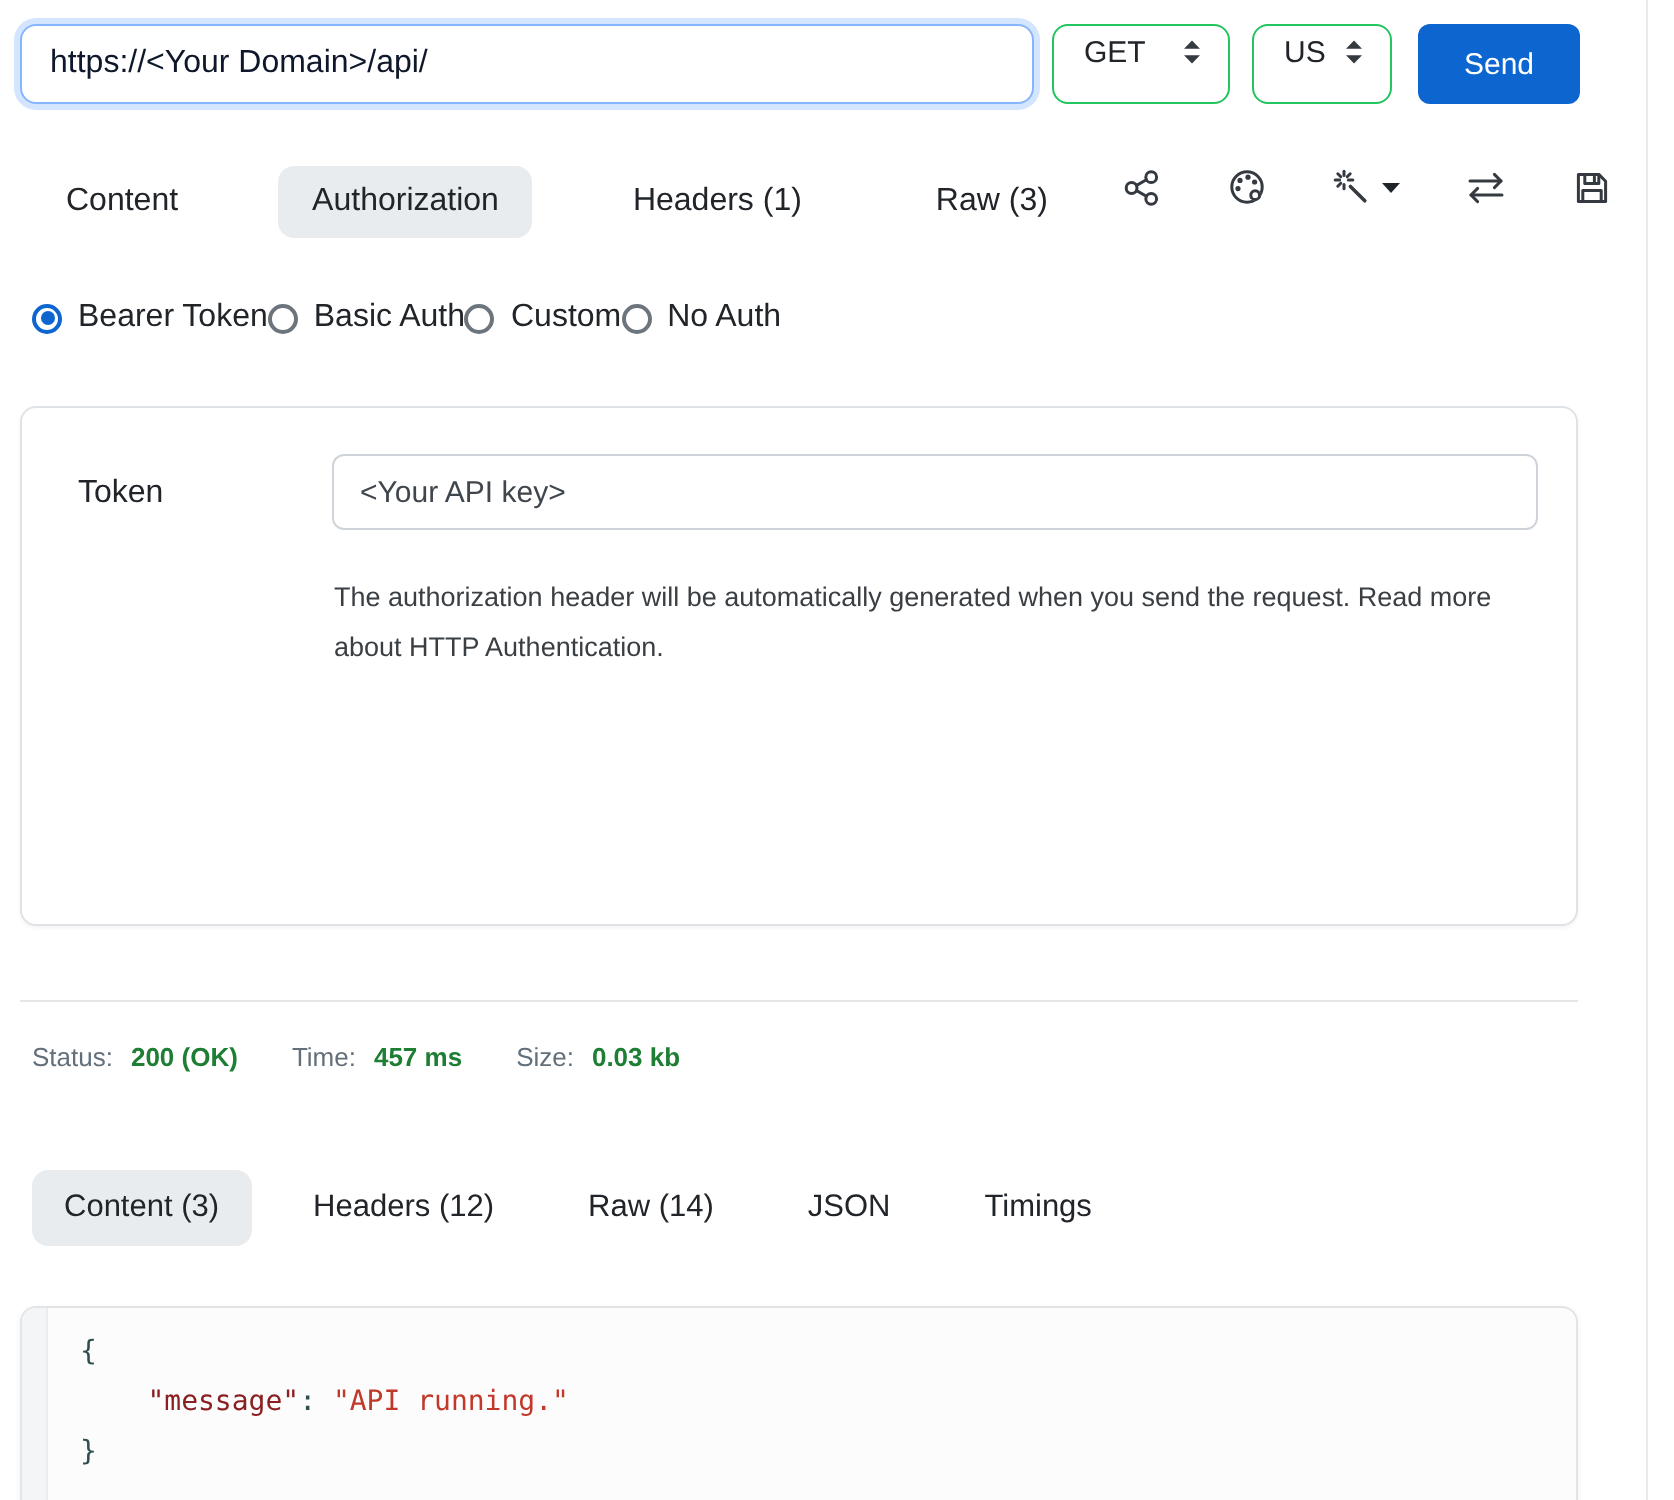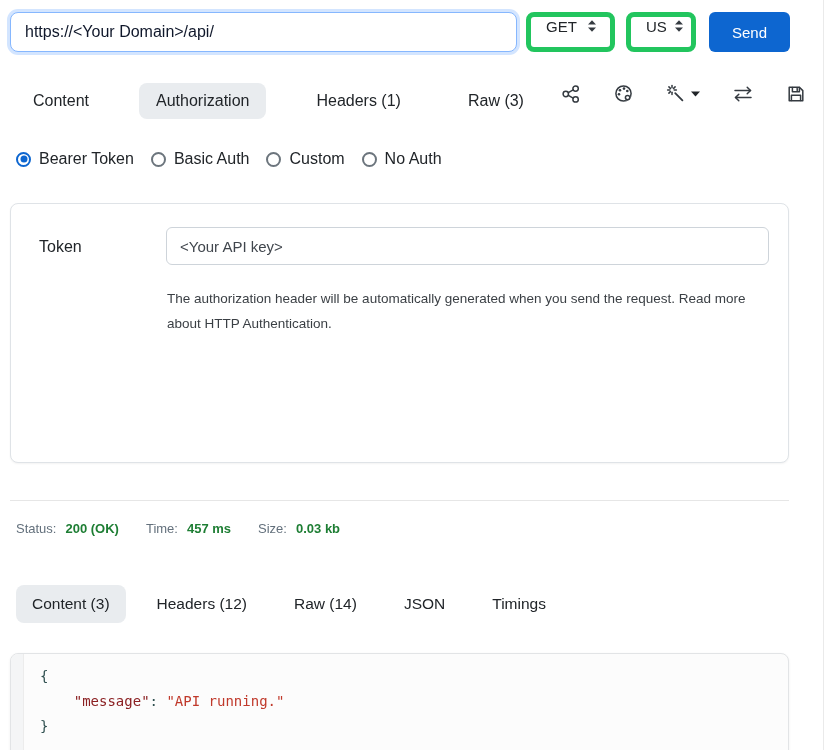--- a/index.html
+++ b/index.html
@@ -11,21 +11,21 @@
   .page-edge { position:absolute; top:0; bottom:0; left:823px; width:1px; background:#eaeaea; }
 
   
   .url-row { position:absolute; top:12px; left:10px; width:780px; height:40px; display:flex; align-items:stretch; }
   .url-input {
     flex:1; min-width:0; height:40px; border:1px solid #86b7fe; border-radius:8px;
     box-shadow:0 0 0 3px rgba(13,110,253,.18); padding:0 14px; font-size:16px;
     color:#0f172a; font-family:Liberation Sans, sans-serif; outline:none; background:#fff;
   }
   .select-box {
-    height:40px; border:5px solid #22c55e; border-radius:8px; background:#fff;
+    height:40px; border:1px solid #22c55e; border-radius:8px; background:#fff;
     display:flex; align-items:center; justify-content:space-between; cursor:pointer;
     padding:0 12px 12px 15px; font-size:15px; color:#212529;
   }
   .method-select { width:89px; margin-left:9px; }
   .region-select { width:70px; margin-left:11px; }
   .updown { width:12px; height:14px; flex:0 0 auto; margin-left:6px; }
   .send-btn {
     width:81px; height:40px; margin-left:13px; border:none; border-radius:6px;
     background:#0d66d0; color:#fff; font-size:15px; font-family:"Liberation Sans", sans-serif; cursor:pointer;
   }
@@ -34,21 +34,21 @@
   .tabs-row { position:absolute; top:83px; left:16px; width:768px; height:38px; display:flex; align-items:flex-start;gap:20px; }
   .tab { padding:9px 17px; font-size:16px; color:#212529; border-radius:8px; cursor:pointer; white-space:nowrap; }
   .tab.active { background:#e9ecef; }
   .tab + .tab { margin-left:13px; }
   .toolbar { margin-left:auto; display:flex; align-items:center; gap:32px; margin-right:12px; }
   .tool { display:flex; align-items:center; cursor:pointer; }
   .tool svg { display:block; }
   .caret-down { margin-left:5px; }
 
   
-  .auth-row { position:absolute; top:150px; left:16px; display:flex; align-items:center; gap:17px; }
+  .auth-row { position:absolute; top:150px; left:16px; display:flex; align-items:center; }
   .radio-item { display:flex; align-items:center; gap:8px; cursor:pointer; font-size:16px; color:#212529; }
   .radio { width:15px; height:15px; border-radius:50%; border:2px solid #6c757d; background:#fff; position:relative; flex:0 0 auto; }
   .radio.checked { border-color:#0d66d0; }
   .radio.checked::after {
     content:""; position:absolute; left:50%; top:50%; width:7px; height:7px;
     transform:translate(-50%,-50%); border-radius:50%; background:#0d66d0;
   }
 
   
   .token-panel {

